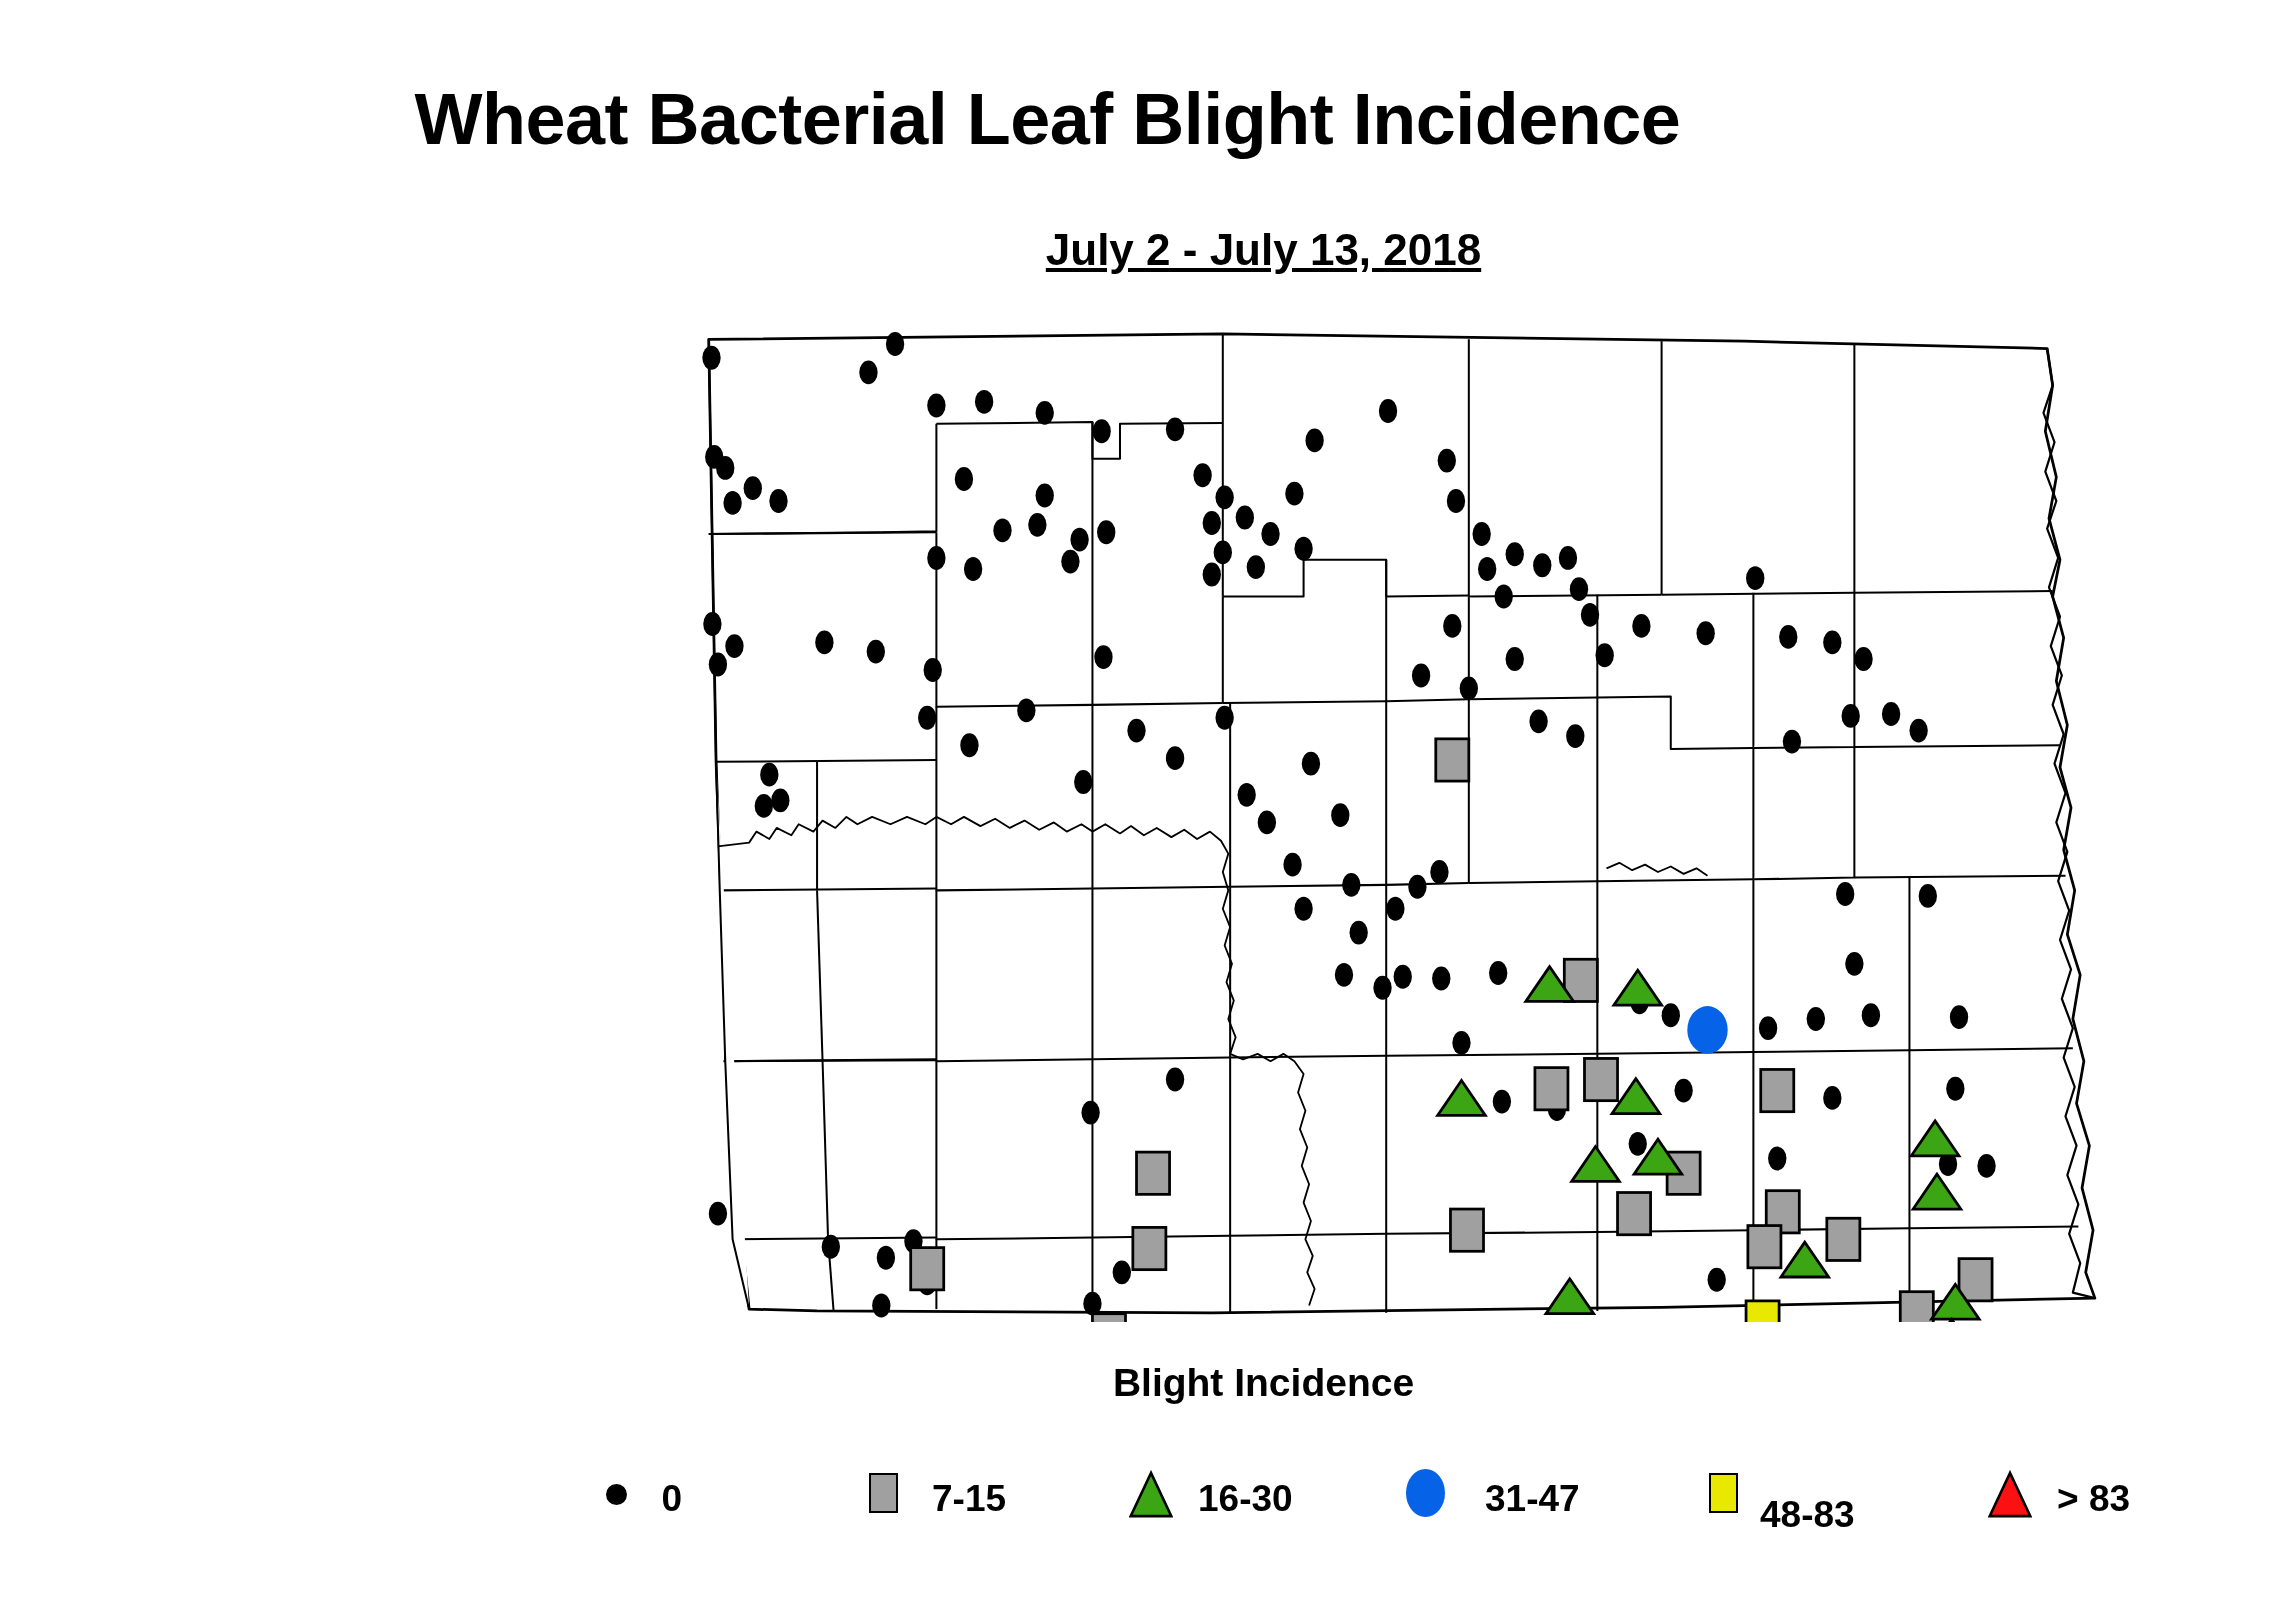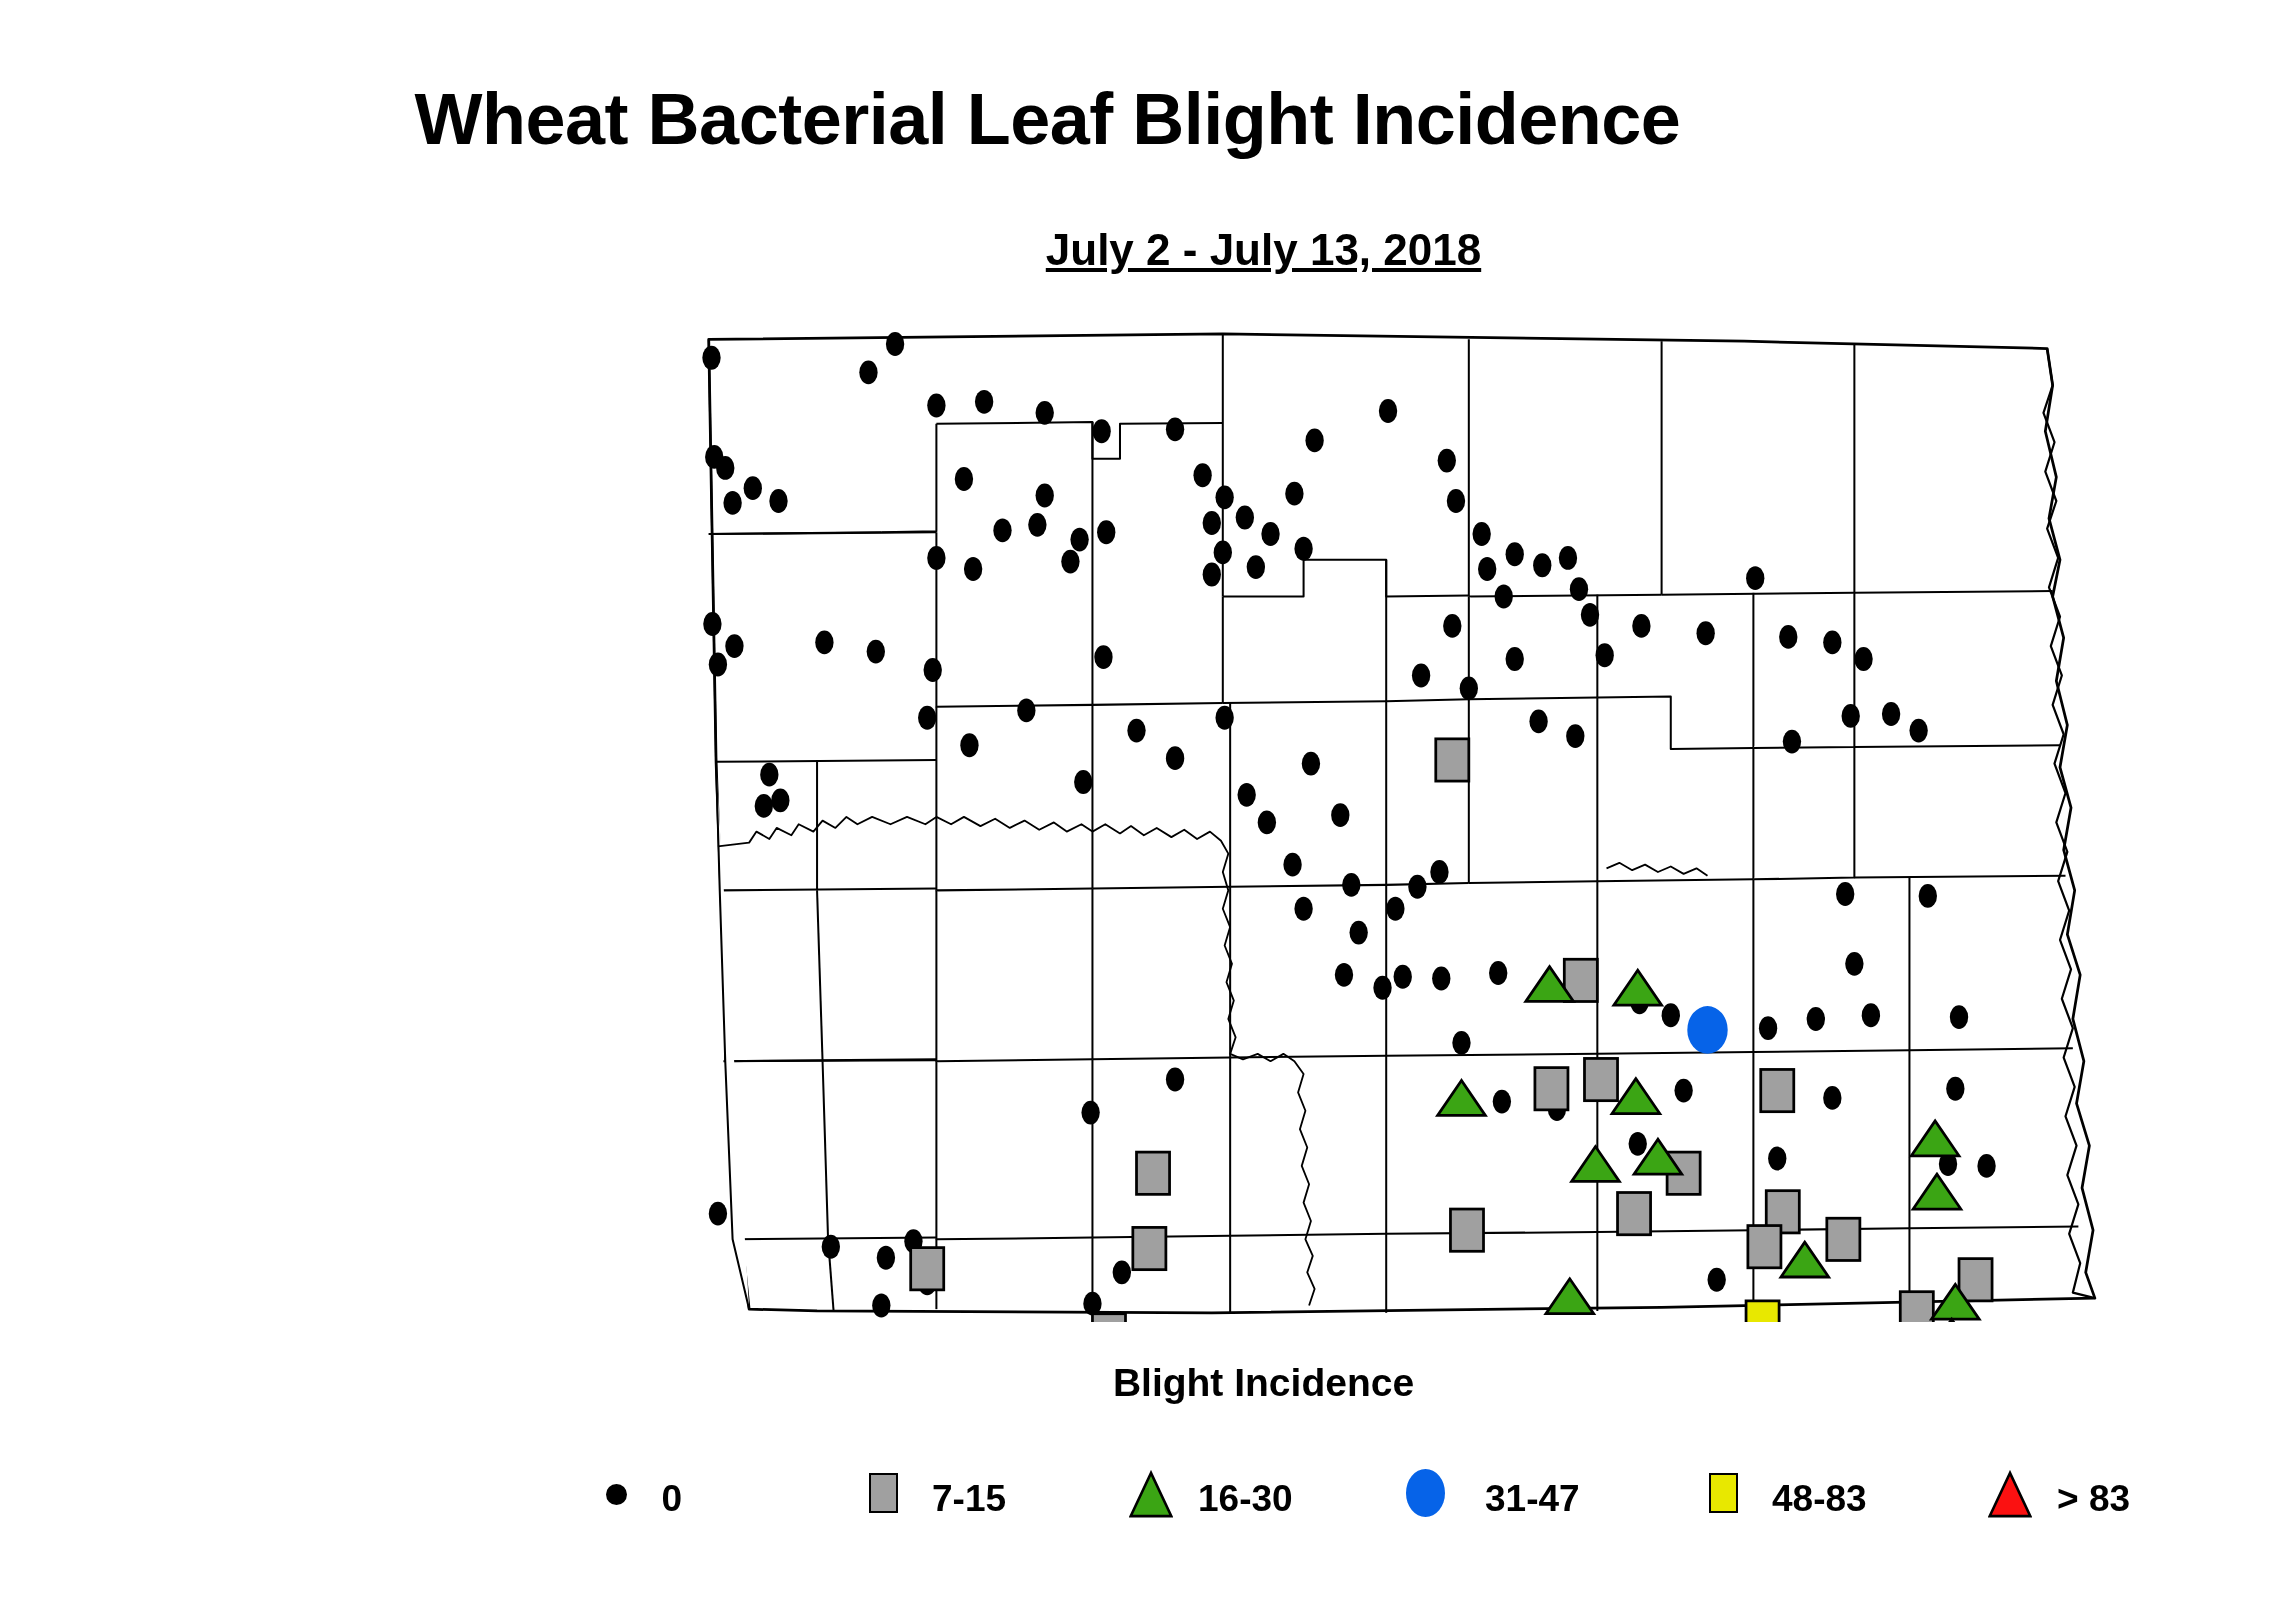--- a/index.html
+++ b/index.html
@@ -402,21 +402,21 @@
       <div class="legend-item" style="left: 836px;">
         <div class="legend-sym">
           <div class="sym-circ" style="background: rgb(6, 99, 232);"></div>
         </div>
         <div class="legend-lab" style="left: 84px;">31-47</div>
       </div>
       <div class="legend-item" style="left: 1134px;">
         <div class="legend-sym">
           <div class="sym-sq" style="background: rgb(232, 232, 0);"></div>
         </div>
-        <div class="legend-lab" style="left: 73px;">48-83</div>
+        <div class="legend-lab" style="left: 61px; margin-top: 16px;">48-83</div>
       </div>
       <div class="legend-item" style="left: 1419px;">
         <div class="legend-sym">
           <svg class="sym-tri" viewBox="0 0 100 110">
             <polygon points="50,6 4,104 96,104" fill="#FB1111" stroke="#000" stroke-width="6"></polygon>
           </svg>
         </div>
         <div class="legend-lab" style="left: 73px;">&gt; 83</div>
       </div>
     </div>

